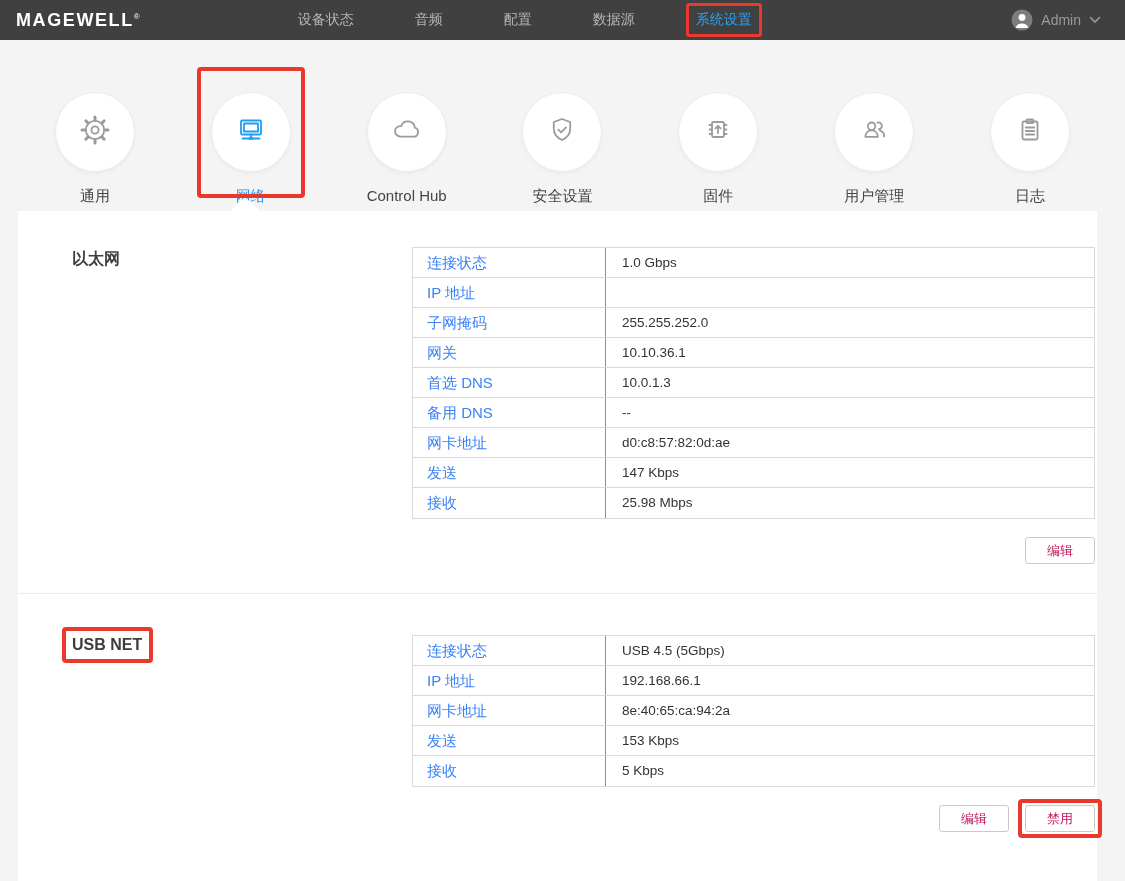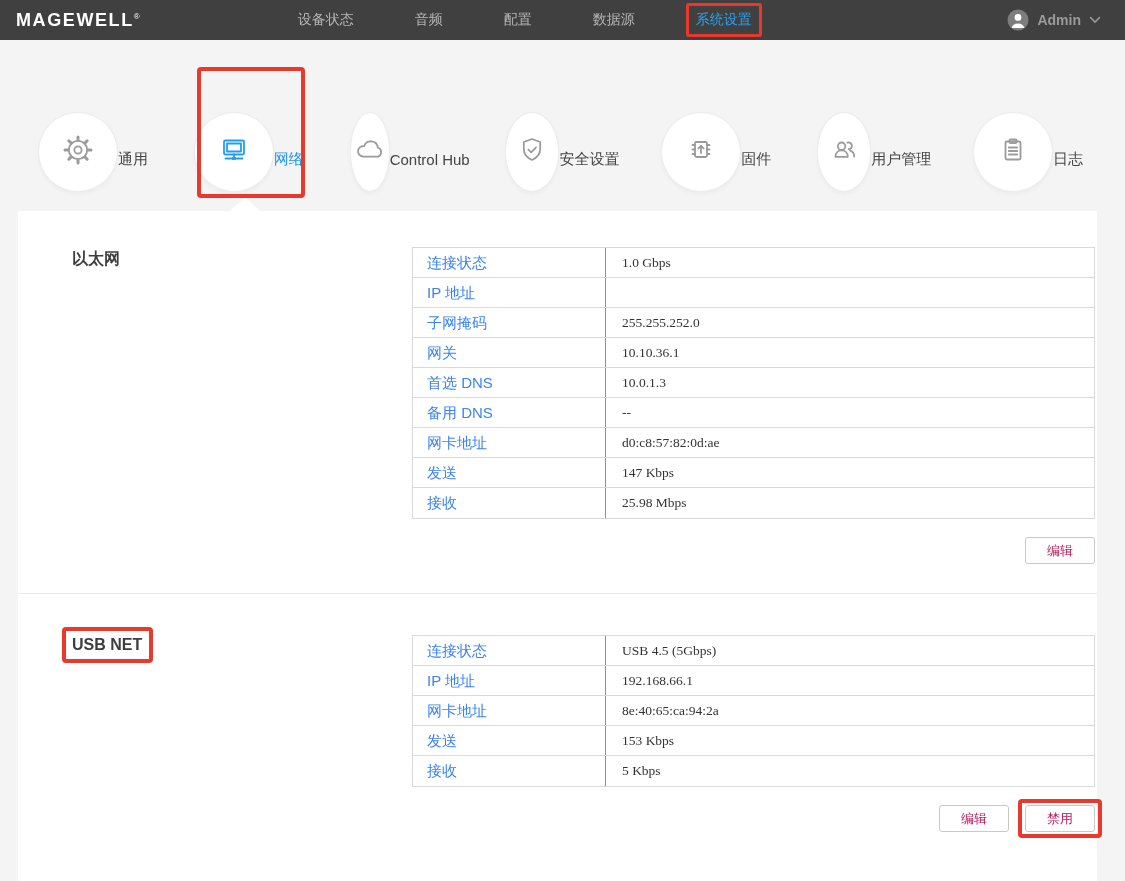--- a/index.html
+++ b/index.html
@@ -43,36 +43,35 @@
     white-space:nowrap;
     position:relative;
   }
   .nav-item.active { color:#2b9ff0; }
   .nav-user {
     margin-left:auto;
     display:flex;
     align-items:center;
     gap:8px;
     cursor:pointer;
-    font-weight:bold;
   }
   .nav-user .user-name { color:#9a9a9a; font-size:14px; }
 
   
   .tabbar {
     height:171px;
     display:flex;
     justify-content:space-between;
     padding:0 38px;
     background:#f4f4f5;
   }
   .tab-item {
     width:114px;
     display:flex;
-    flex-direction:row;
+    flex-direction:column;
     align-items:center;
     padding-top:52px;
     position:relative;
     cursor:pointer;
   }
   .tab-circle {
     width:80px; height:80px;
     background:#ffffff;
     border:1px solid #ececec;
     border-radius:50%;
@@ -163,21 +162,20 @@
     color:#3b82f6;
     white-space:nowrap;
   }
   .tvalue {
     flex:1;
     padding-left:16px;
     line-height:29px;
     font-size:13.5px;
     color:#333333;
     white-space:nowrap;
-    font-family:Liberation Serif, serif;
   }
   .btn-row {
     margin-left:340px;
     width:683px;
     display:flex;
     justify-content:flex-end;
     gap:16px;
     margin-top:18px;
   }
   .btn {

